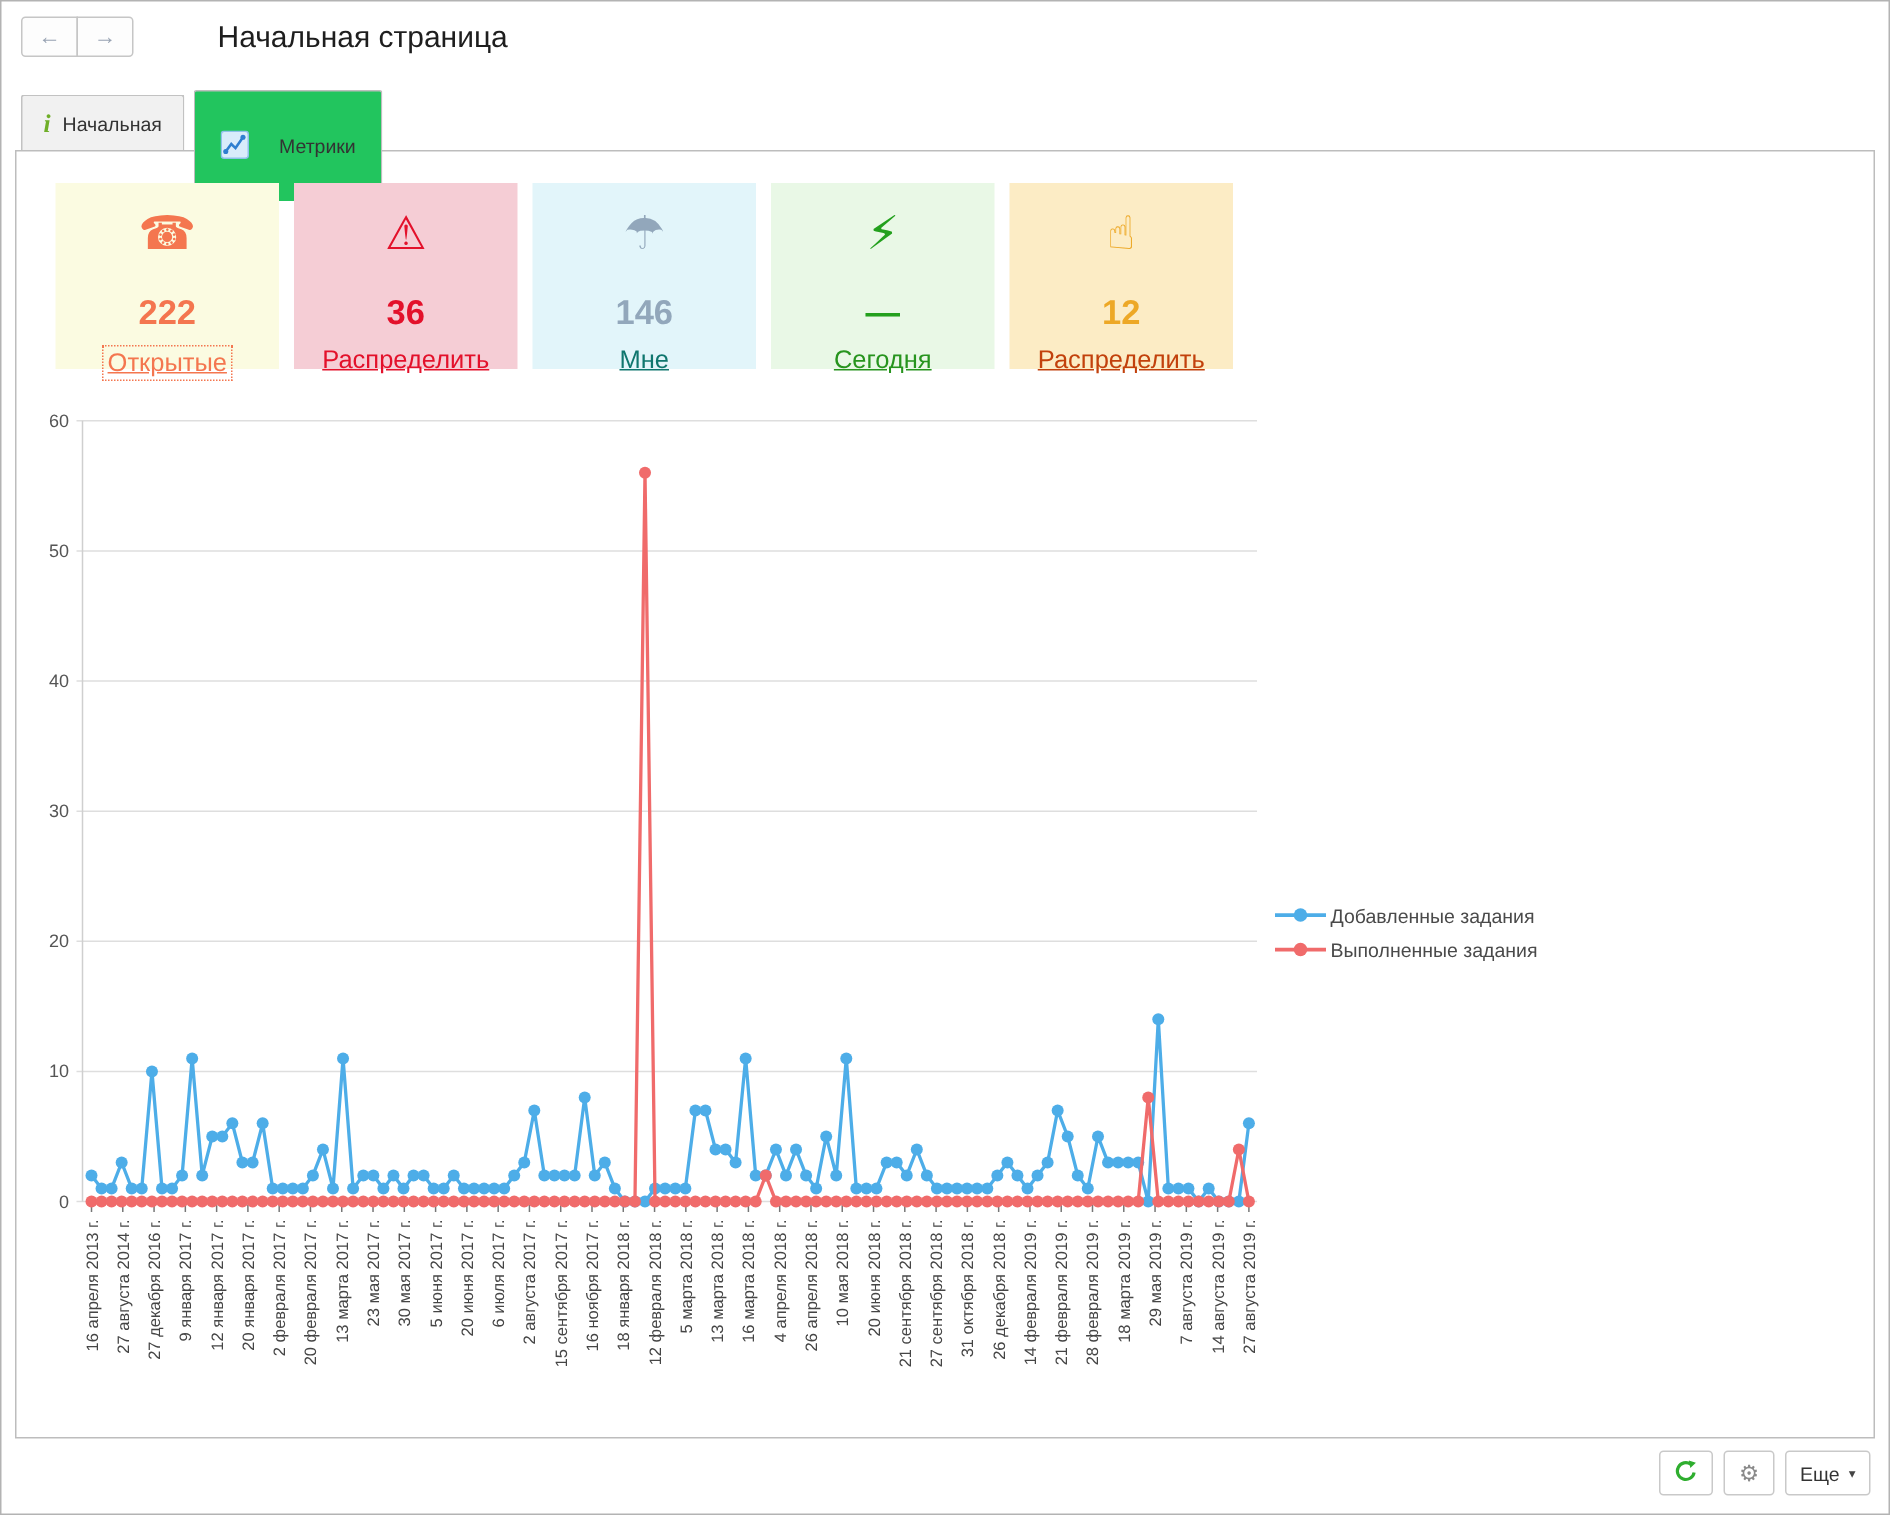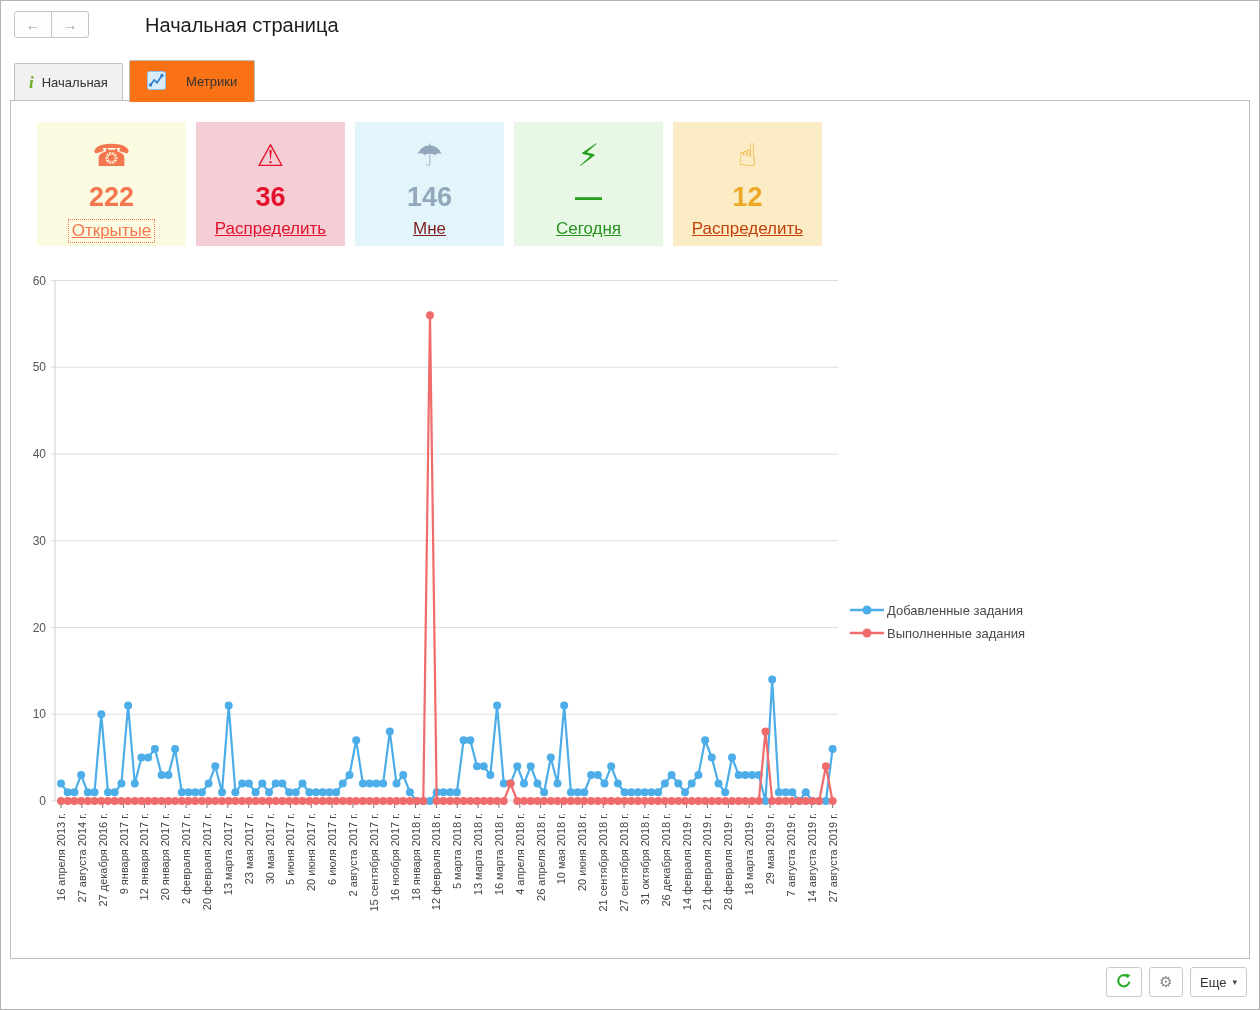--- a/index.html
+++ b/index.html
@@ -12,37 +12,37 @@
   .nav-btns{position:absolute;left:14px;top:11px;display:flex;}
   .nav-btn{width:36px;height:25px;display:flex;align-items:center;justify-content:center;
     border:1px solid #c6c6c6;background:#fdfdfd;color:#98a3b3;font-size:15px;cursor:pointer;}
   .nav-btn.back{border-radius:3px 0 0 3px;}
   .nav-btn.fwd{margin-left:-1px;border-radius:0 3px 3px 0;}
   .page-title{position:absolute;left:145px;top:14px;font-size:20px;color:#1e1e1e;}
   
   .tab{position:absolute;display:flex;align-items:center;gap:8px;font-size:13px;color:#333;cursor:pointer;}
   .tab-nav{left:14px;top:63px;height:37px;padding:0 14px;background:#f1f1f1;
     border:1px solid #c2c2c2;border-bottom:none;border-radius:2px 2px 0 0;z-index:1;}
-  .tab-metrics{left:129px;top:60px;height:41px;padding:0 17px;background:#f97316;
+  .tab-metrics{left:129px;top:60px;height:41px;padding:16px 17px;background:#22c55e;
     border:1px solid #bdbdbd;border-bottom:none;border-radius:2px 2px 0 0;z-index:3;gap:20px;}
   .info-glyph{font-family:"Liberation Serif","DejaVu Serif",serif;font-style:italic;font-weight:bold;
     color:#6fae28;font-size:17px;line-height:17px;}
   
   .content-box{position:absolute;left:10px;top:100px;width:1238px;height:857px;
     border:1px solid #bdbdbd;background:#fff;z-index:2;}
   
   .cards{position:absolute;left:37px;top:122px;display:flex;gap:10px;z-index:4;}
   .card{width:149px;height:124px;display:flex;flex-direction:column;align-items:center;}
   .card .icon{margin-top:14px;font-size:31px;line-height:40px;}
-  .card .value{font-size:27px;font-weight:bold;margin-top:7px;line-height:28px;}
+  .card .value{font-size:23px;font-weight:bold;margin-top:18px;line-height:28px;}
   .card .link{margin-top:8px;font-size:17px;text-decoration:underline;cursor:pointer;}
   .card1{background:#fbfbe1;} .card1 .icon,.card1 .value{color:#f4764f;}
   .card1 .link{color:#f4764f;border:1px dotted #f4764f;padding:1px 3px;}
   .card2{background:#f5cdd5;} .card2 .icon,.card2 .value{color:#e3112b;} .card2 .link{color:#e3112b;}
-  .card3{background:#e2f5fa;} .card3 .icon,.card3 .value{color:#92a7bb;} .card3 .link{color:#7f1d1d;text-decoration:underline;}
+  .card3{background:#e2f5fa;} .card3 .icon,.card3 .value{color:#92a7bb;} .card3 .link{color:#0f766e;text-decoration:underline;}
   .card4{background:#e9f8e6;} .card4 .icon,.card4 .value{color:#23a01d;} .card4 .link{color:#27941e;}
   .card5{background:#fcecc5;} .card5 .icon,.card5 .value{color:#eda826;} .card5 .link{color:#c2410c;}
   
   .chart-wrap{position:absolute;left:0;top:272px;z-index:3;}
   
   .legend{position:absolute;left:849px;top:599px;z-index:4;font-size:13px;color:#4a4a4a;}
   .legend-row{display:flex;align-items:center;height:23px;}
   .legend-label{margin-left:2px;}
   
   .footer{position:absolute;right:13px;bottom:13px;display:flex;gap:7px;z-index:5;}

